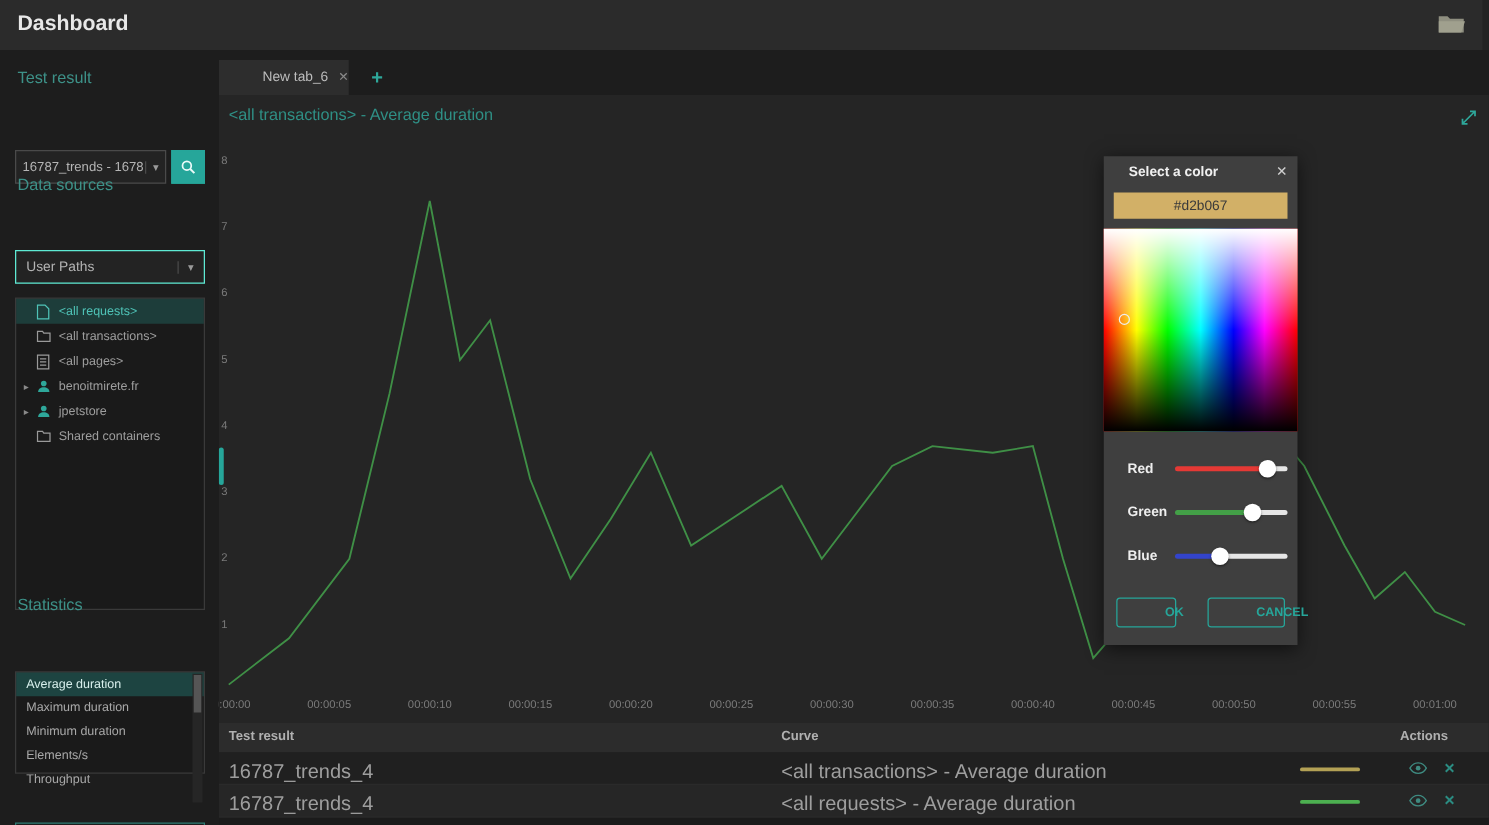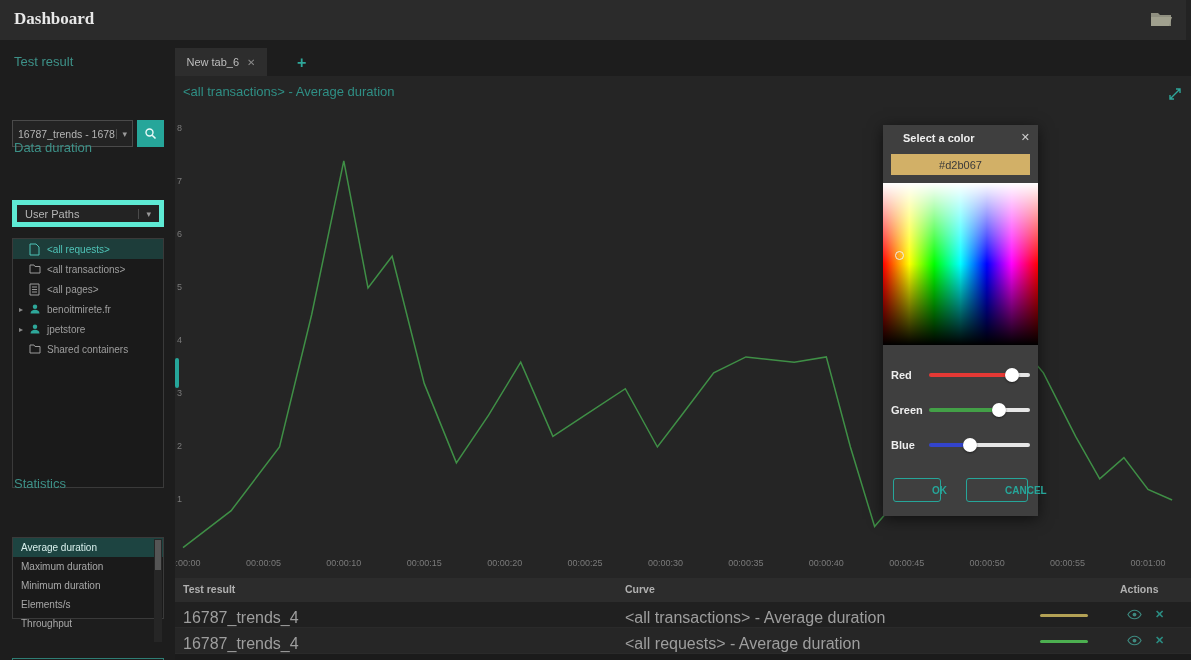--- a/index.html
+++ b/index.html
@@ -1,50 +1,50 @@
 <!DOCTYPE html>
 <html><head>
 <meta charset="utf-8">
 <style>
   * { margin:0; padding:0; box-sizing:border-box; }
   html,body { width:1191px; height:660px; overflow:hidden; background:#232323;
     font-family:"Liberation Sans", sans-serif; }
   
-  .topbar { position:absolute; left:0; top:0; width:1186px; height:40px; background:#2b2b2b; z-index:5;font-family:Liberation Serif, serif; }
+  .topbar { position:absolute; left:0; top:0; width:1186px; height:40px; background:#2b2b2b; z-index:5; }
   .topbar-title { position:absolute; left:14px; top:9px; color:#e8e8e8; font-size:17px; font-weight:bold; }
   .topbar-folder { position:absolute; right:14px; top:10px; width:22px; height:18px; }
   
   .sidebar { position:absolute; left:0; top:40px; width:175px; height:620px; background:#1d1d1d; z-index:4; }
   .side-label { position:absolute; left:14px; color:#3d9188; font-size:13px; }
   .combo-row { position:absolute; left:12px; top:80px; width:152px; height:27px; display:flex; }
   .combo { flex:1; border:1px solid #4a4a4a; background:#232323; color:#b5b5b5; font-size:10.5px;
     display:flex; align-items:center; padding:0 5px; }
   .combo .chev { margin-left:auto; color:#9a9a9a; font-size:9px; border-left:1px solid #4a4a4a; padding-left:5px; }
   .search-btn { width:27px; margin-left:4px; background:#26a69a; border:1px solid #26a69a;
     display:flex; align-items:center; justify-content:center; cursor:pointer; }
-  .dropdown { position:absolute; left:12px; top:160px; width:152px; height:27px; border:5px solid #5eead4;
+  .dropdown { position:absolute; left:12px; top:160px; width:152px; height:27px; border:1px solid #5eead4;
     background:#232323; color:#b5b5b5; font-size:11px; display:flex; align-items:center; padding:0 8px; }
   .dropdown .chev { margin-left:auto; color:#9a9a9a; font-size:9px; border-left:1px solid #4a4a4a; padding-left:7px; }
   .tree-box { position:absolute; left:12px; top:198px; width:152px; height:250px; border:1px solid #3a3a3a; background:#1a1a1a; }
   .tree-item { height:20px; display:flex; align-items:center; padding-left:6px; color:#9e9e9e; font-size:10px; cursor:pointer; }
   .tree-item.selected { background:rgba(38,166,154,.25); color:#4fc3b7; }
   .tree-item .caret { width:8px; color:#8a8a8a; font-size:8px; margin-right:2px; }
   .tree-item .t-icon { width:14px; height:12px; margin-right:4px; display:inline-flex; }
   .stats-box { position:absolute; left:12px; top:497px; width:152px; height:82px; border:1px solid #3a3a3a; background:#1a1a1a; }
   .stat-item { height:19px; line-height:19px; padding-left:8px; color:#a8a8a8; font-size:10px; cursor:pointer; }
   .stat-item.selected { background:rgba(38,166,154,.3); color:#d8efec; }
   .stats-scroll { position:absolute; right:1px; top:1px; width:8px; height:103px; background:#262626; }
   .stats-thumb { position:absolute; top:1px; left:1px; width:6px; height:30px; background:#555; }
   .trace-btn { position:absolute; left:12px; top:618px; width:152px; height:30px; border:1px solid #2e7d74;
     color:#2ea79a; font-size:12px; font-weight:bold; letter-spacing:1px; display:flex; gap:7px;
     align-items:center; justify-content:center; background:transparent; cursor:pointer; }
   
   .tabstrip { position:absolute; left:175px; top:40px; right:0; height:36px; background:#1d1d1d; }
-  .tab { position:absolute; left:0; bottom:0; width:92px; height:28px; background:#2d2d2d; color:#bdbdbd;
-    font-size:11px; display:flex; align-items:center; justify-content:center; gap:8px; cursor:pointer; }
+  .tab { position:absolute; left:0; bottom:0; width:104px; height:28px; background:#2d2d2d; color:#bdbdbd;
+    font-size:11px; display:flex; align-items:center; justify-content:flex-end; gap:8px; cursor:pointer; }
   .tab .tab-close { color:#8a8a8a; font-size:10px; cursor:pointer; }
   .tab-add { position:absolute; left:122px; bottom:4px; color:#2ea79a; font-size:16px; font-weight:bold; cursor:pointer; }
   
   .chart-region { position:absolute; left:175px; top:76px; width:1016px; height:502px; background:#252525; }
   .chart-title { position:absolute; left:8px; top:8px; color:#2f8f85; font-size:13px; }
   .expand-icon { position:absolute; right:8px; top:10px; width:16px; height:16px; cursor:pointer; }
   .chart-plot { position:absolute; left:0; top:0; width:1016px; height:502px; }
   .chart-plot svg { position:absolute; left:0; top:0; }
   .ytick { position:absolute; left:2px; width:14px; color:#7a7a7a; font-size:9px; }
   .xtick { position:absolute; top:482px; width:60px; text-align:center; color:#7a7a7a; font-size:9px; }
@@ -67,21 +67,21 @@
   .dlg-title { position:absolute; left:20px; top:7px; color:#f0f0f0; font-size:11px; font-weight:bold; }
   .dlg-close { position:absolute; right:8px; top:6px; color:#cfcfcf; font-size:11px; cursor:pointer; }
   .hex-field { margin:3px 8px 8px 8px; height:21px; display:flex; align-items:center; justify-content:center;
     color:#3a3a3a; font-size:11px; cursor:text; }
   .gradient { position:relative; width:155px; height:162px; cursor:crosshair;
     background:
       linear-gradient(to bottom, #ffffff 0%, rgba(255,255,255,0) 50%, rgba(0,0,0,0) 50%, #000000 100%),
       linear-gradient(to right, #f00 0%, #ff0 17%, #0f0 33%, #0ff 50%, #00f 67%, #f0f 83%, #f00 100%); }
   .grad-marker { position:absolute; left:12px; top:68px; width:9px; height:9px; border:1.5px solid #eee;
     border-radius:50%; }
-  .sliders { padding:12px 8px 4px 8px; }
+  .sliders { padding:12px 8px 4px 8px;margin-left:11px; }
   .slider-row { position:relative; height:35px; display:flex; align-items:center; }
   .slider-label { width:38px; color:#eeeeee; font-size:11px; font-weight:bold; }
   .track-wrap { position:relative; flex:1; height:14px; cursor:pointer; }
   .track { position:absolute; left:0; right:0; top:5px; height:4px; border-radius:2px; background:#e6e6e6; }
   .handle { position:absolute; top:0; width:14px; height:14px; border-radius:50%; background:#fff;
     box-shadow:0 1px 2px rgba(0,0,0,.5); }
   .dlg-buttons { display:flex; justify-content:space-between; padding:12px 10px 14px 10px; }
   .dlg-btn { border:1px solid #26a69a; background:transparent; color:#26a69a; font-size:10px; font-weight:bold;
     border-radius:3px; height:24px; cursor:pointer; font-family:"Liberation Sans",sans-serif;padding-left:38px; }
   .btn-ok { width:48px; } .btn-cancel { width:62px; }
@@ -110,21 +110,21 @@
     <div class="search-btn">
       <span>
         <svg width="13" height="13" viewBox="0 0 13 13">
             <circle cx="5.5" cy="5.5" r="3.5" fill="none" stroke="#eafaf8" stroke-width="1.4"></circle>
             <line x1="8.2" y1="8.2" x2="11.5" y2="11.5" stroke="#eafaf8" stroke-width="1.6"></line>
           </svg>
       </span>
     </div>
   </div>
 
-  <div class="side-label" style="top:100px">Data duration</div>
+  <div class="side-label" style="top:100px">Data sources</div>
   <div class="dropdown">
     <span>User Paths</span>
     <span class="chev">▾</span>
   </div>
 
   <div class="tree-box">
     <div class="tree-item selected">
       <span class="caret"></span>
       <span class="t-icon">
         <svg width="11" height="13" viewBox="0 0 11 13">

